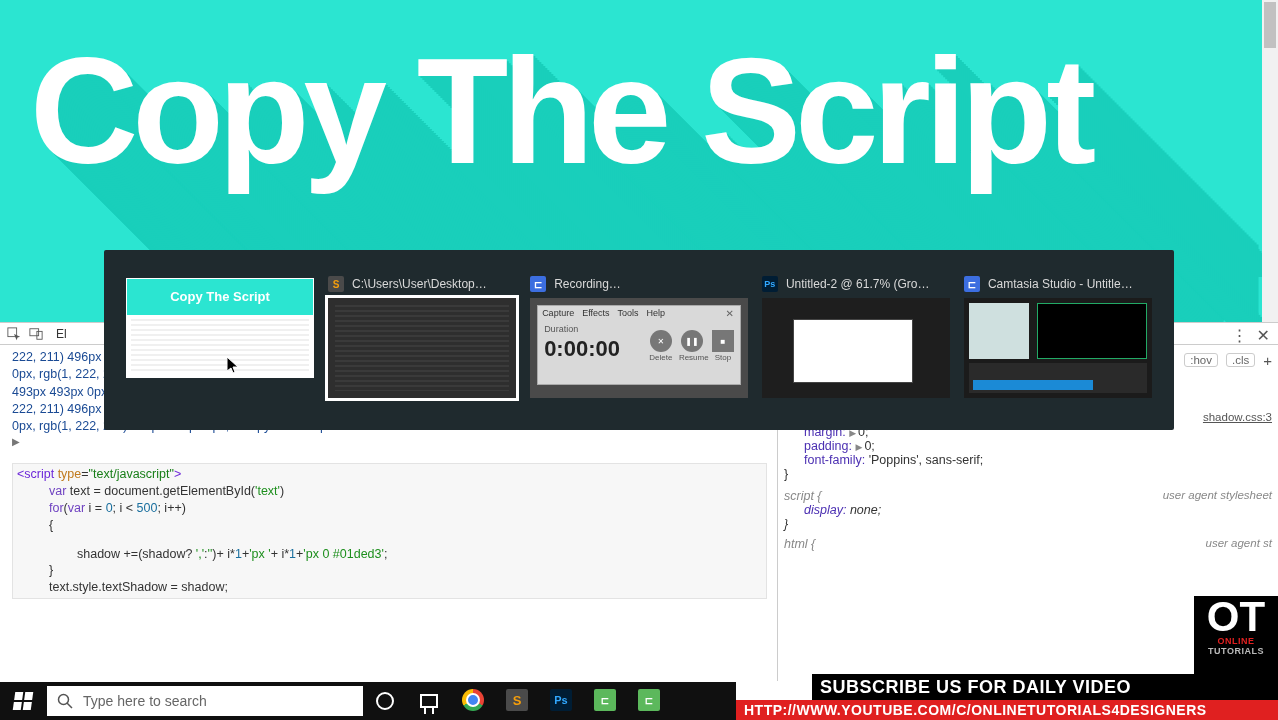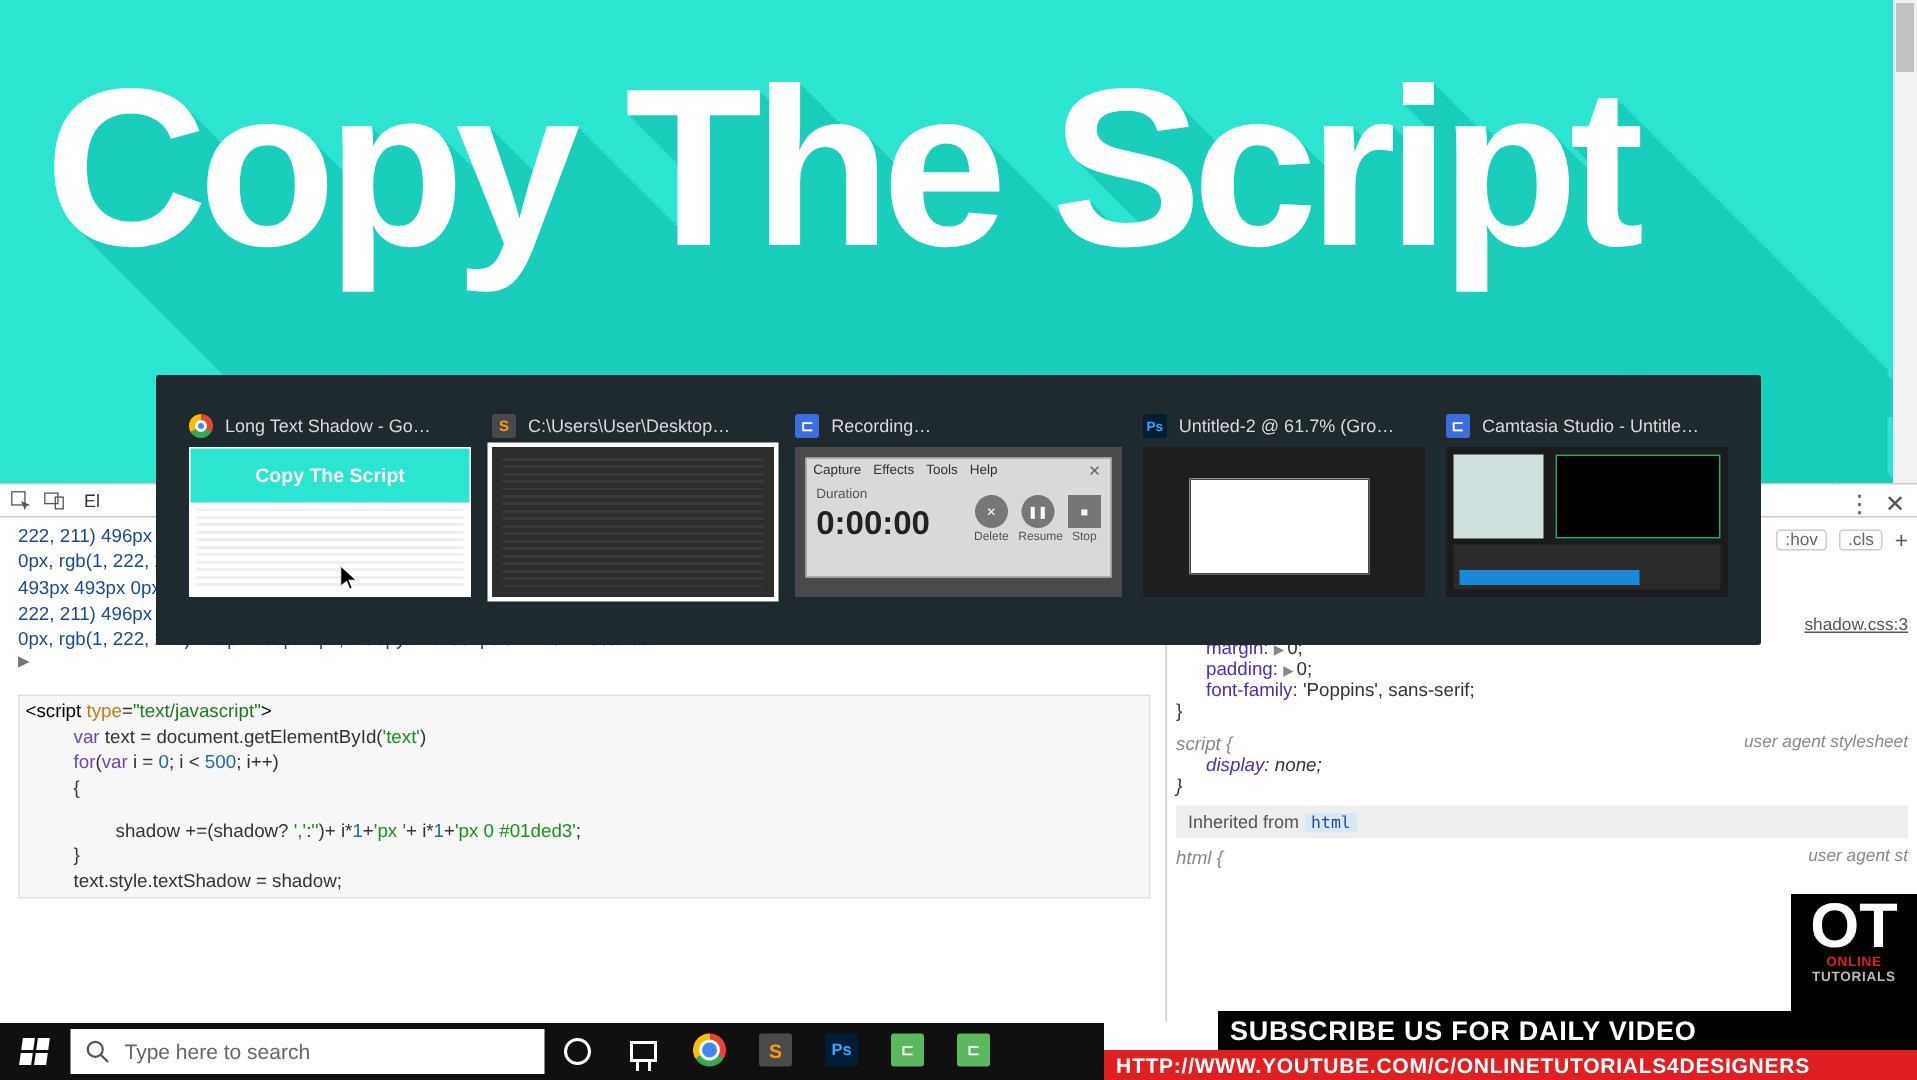--- a/index.html
+++ b/index.html
@@ -76,21 +76,21 @@
   .agent { font-style:italic; color:#888; float:right; font-size:11.5px; }
   .stylelink { text-decoration:underline; color:#555; float:right; font-size:11.5px; }
   .brace { color:#333; }
   .tri { color:#888; font-size:9px; margin-right:2px; }
   .inherit-bar { background:#eee; height:22px; display:flex; align-items:center; padding:0 8px; font-size:12px; color:#555; margin-top:6px; }
   .inherit-bar .html-chip { background:#d9e7fb; color:#2c4b8d; padding:0 4px; border-radius:2px; margin-left:4px; font-family:Menlo,Consolas,monospace; font-size:11px; }
 
   .dt-left .txt-shadow { color:#1a4a94; white-space:pre-wrap; }
   .dt-left .arrow { color:#777; font-size:10px; }
   .dt-left .code-blk { background:#f7f7f7; border:1px solid #e3e3e3; padding:2px 4px; margin-top:2px; line-height:1.35; }
-  .tag { color:#000000; }
+  .tag { color:#6d28d9; }
   .attr { color:#c07b1f; }
   .str { color:#1d8f1d; }
   .strb { color:#187e18; }
   .varkw { color:#6f42c1; }
   .num { color:#1a6f9e; }
   .op { color:#333; }
 
   
   .alttab {
     position:absolute; left:104px; top:250px; width:1070px; height:180px;
@@ -231,43 +231,35 @@
         <span class="prop"><span>padding:</span> <span class="tri">▶</span><span class="val">0;</span></span><br>
         <span class="prop"><span>font-family:</span> <span class="val">'Poppins', sans-serif;</span></span><br>
         <span class="brace">}</span>
       </div>
       <div class="dt-rule" style="margin-top:8px;">
         <span class="agent">user agent stylesheet</span>
         <span class="sel-ital">script {</span><br>
         <span class="prop" style="font-style:italic;"><span>display:</span> <span class="val">none;</span></span><br>
         <span class="brace" style="font-style:italic;">}</span>
       </div>
-      <div class="inherit-bar">
-        <span>Inherited from</span>
-        <span class="html-chip">html</span>
-      </div>
       <div class="dt-rule" style="margin-top:6px;">
         <span class="agent">user agent st</span>
         <span class="sel-ital">html {</span>
       </div>
     </div>
   </div>
 </div>
 
 <div class="dt-rt-icons">
   <span class="kebab">⋮</span>
   <span>✕</span>
 </div>
 
 <div class="alttab">
   <div class="app">
-    <div class="app-hdr">
-        <span class="app-ic ic-chrome"></span>
-        <span>Long Text Shadow - Go…</span>
-      </div>
     <div class="app-thumb thumb-chrome">
       <div class="tch">Copy The Script</div>
       <div class="tbody"></div>
       <svg class="cursor" style="left:100px; top:78px;" viewBox="0 0 12 18">
           <path d="M0 0 L0 14 L4 11 L6 16 L8 15 L6 10 L11 10 Z" fill="#000" stroke="#fff" stroke-width="1"></path>
         </svg>
     </div>
   </div>
   <div class="app active">
     <div class="app-hdr">

